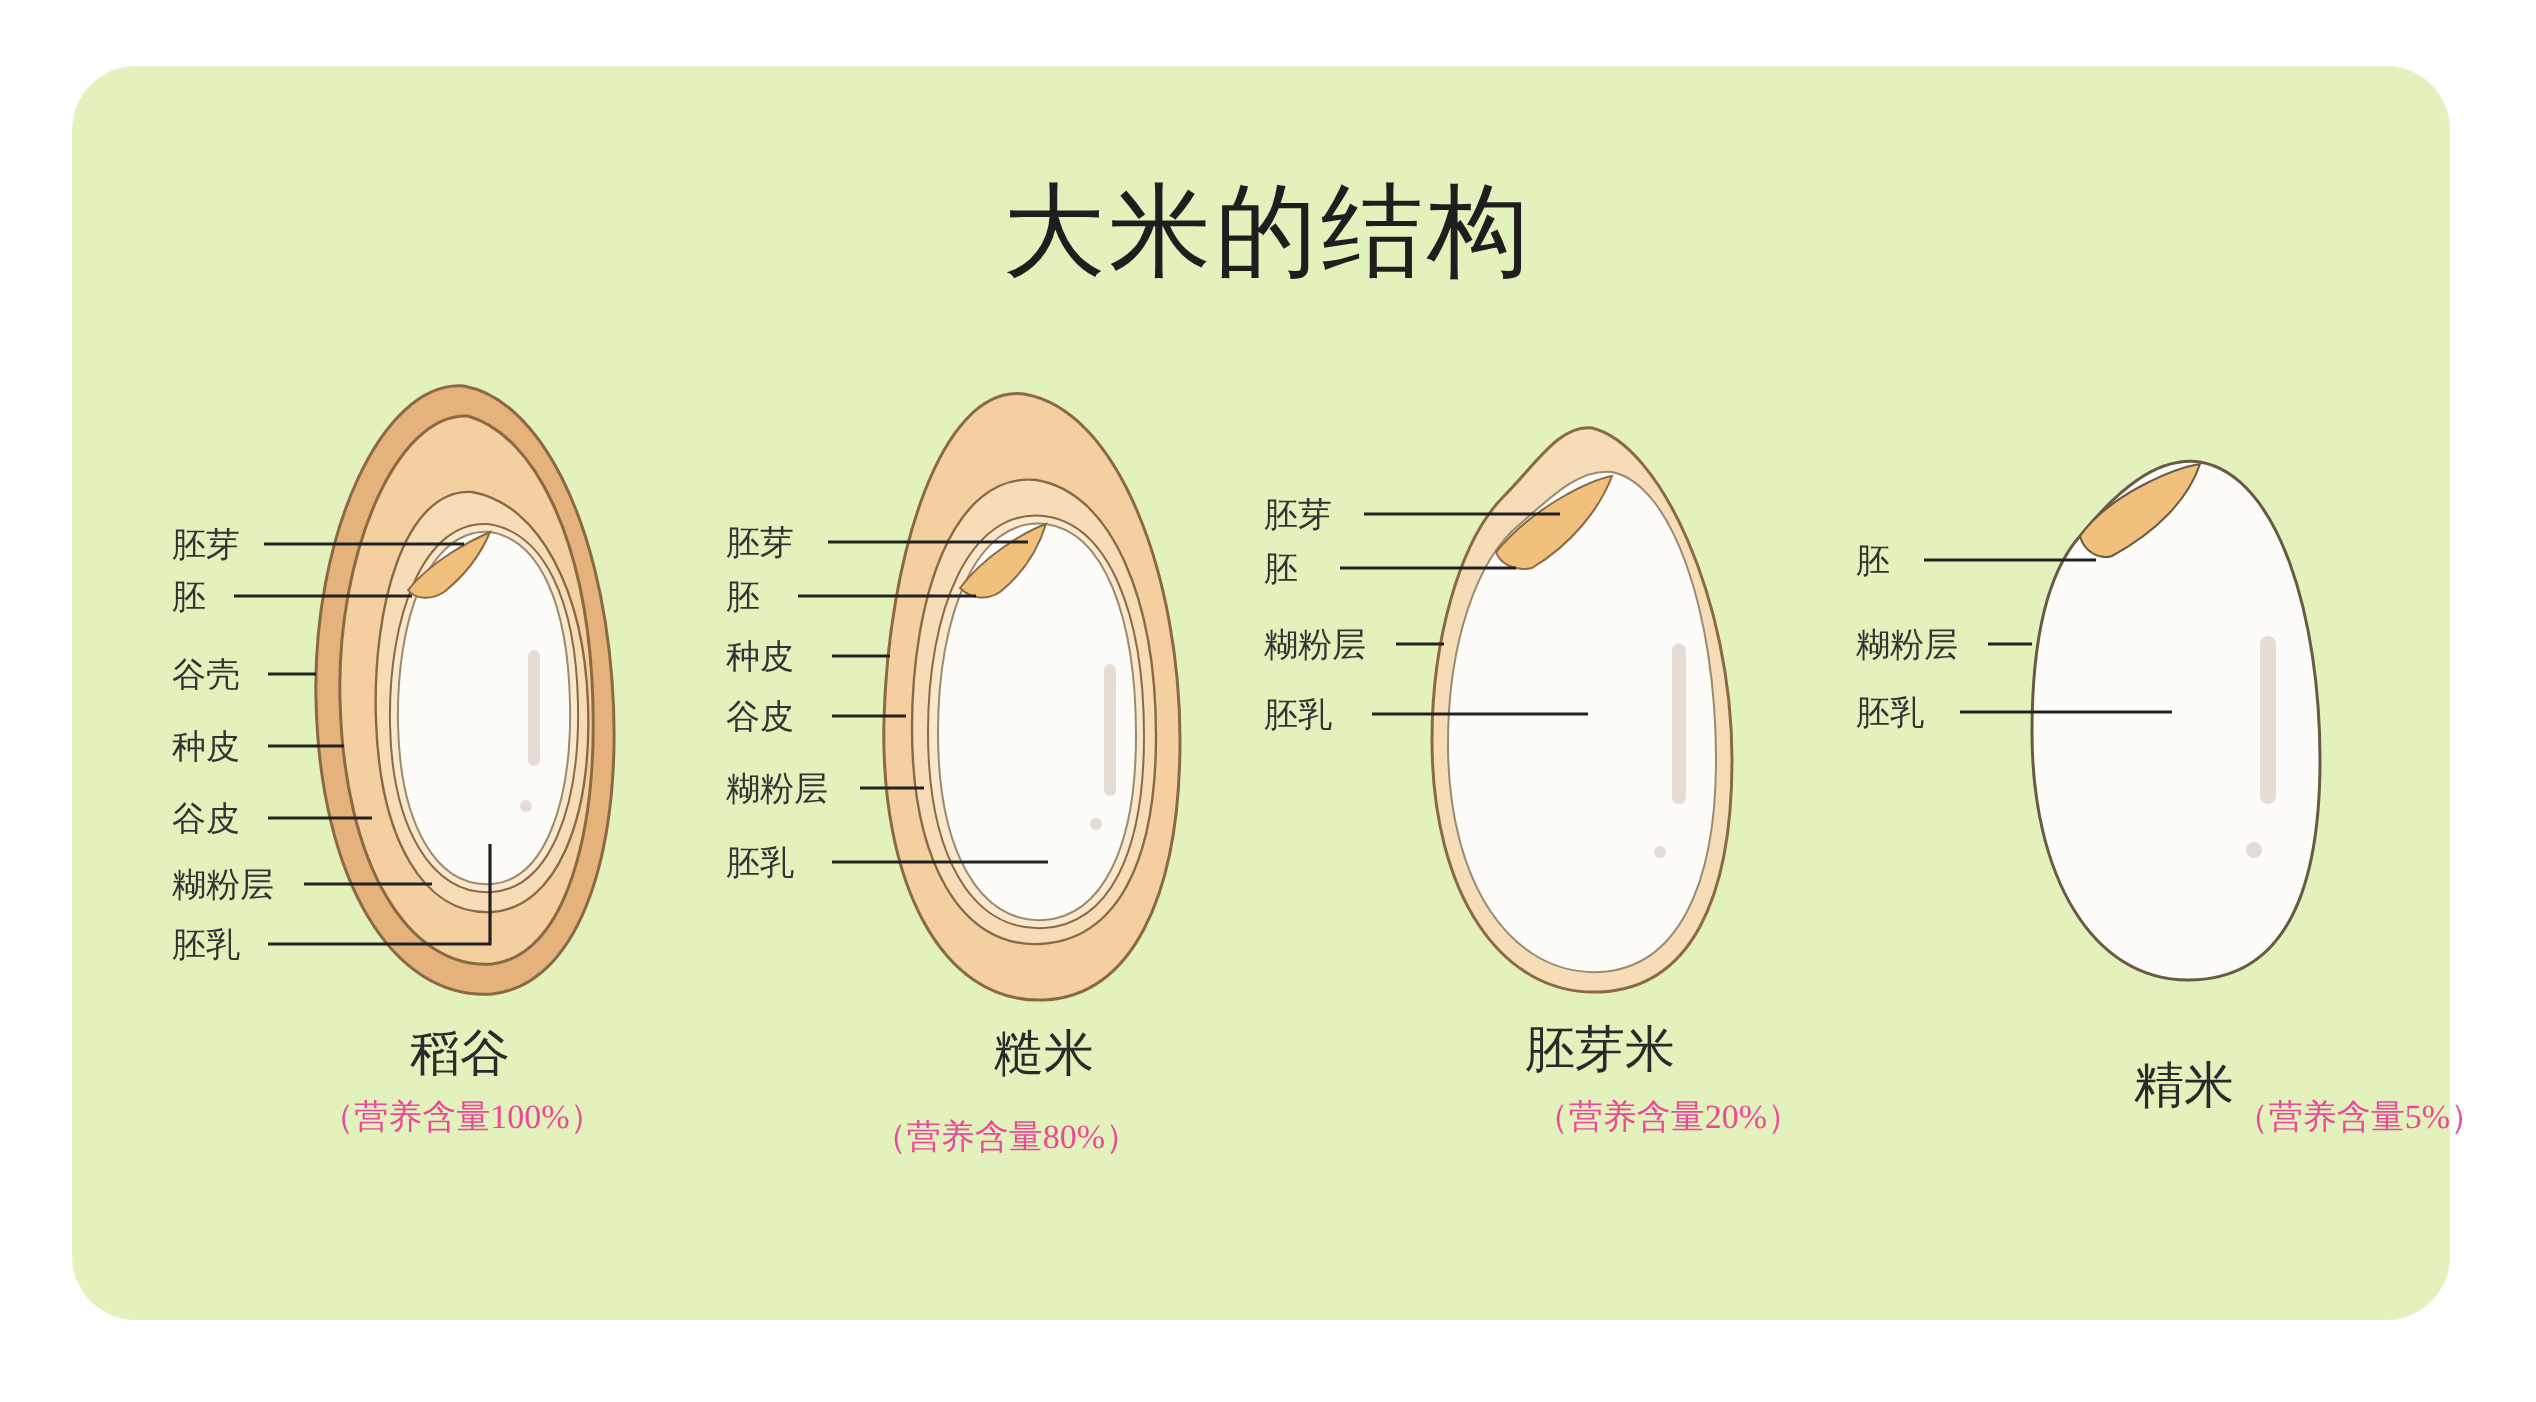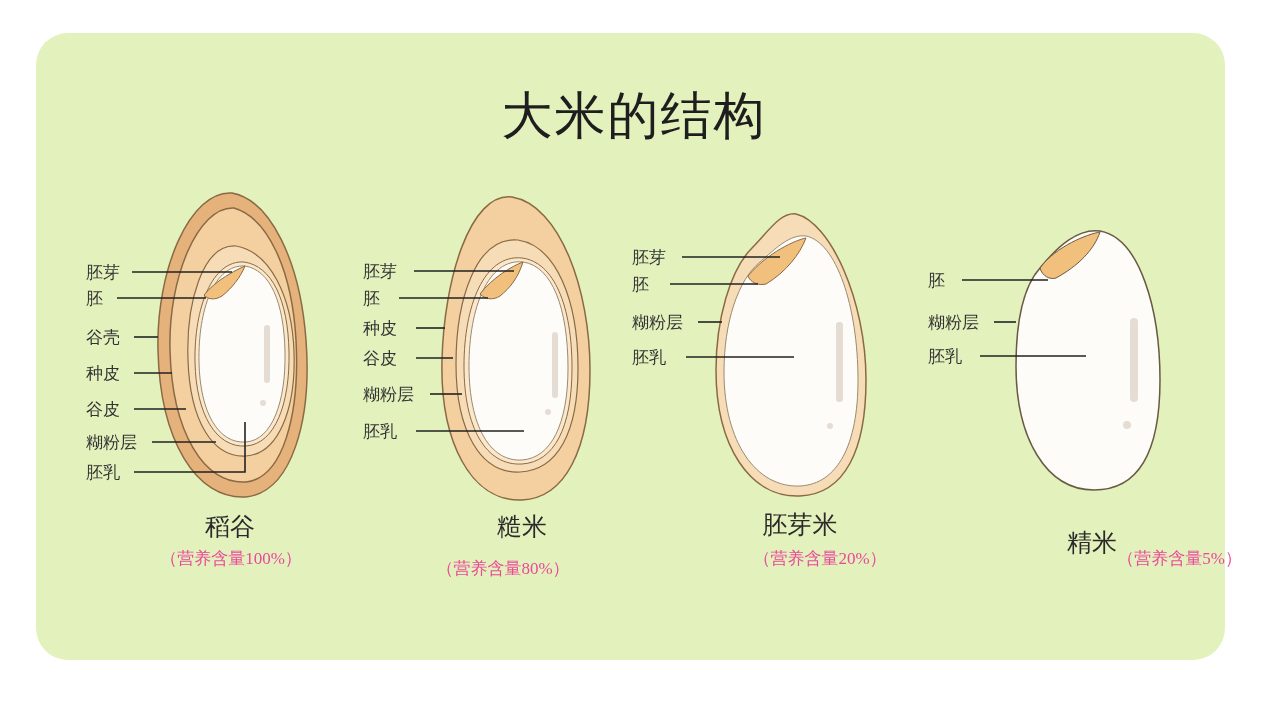--- a/index.html
+++ b/index.html
@@ -108,16 +108,16 @@
   </g>
 </svg>
 
 <div class="name" style="left:100px; top:510px;">稻谷</div>
 <div class="pct" style="left:81px;  top:547px;">（营养含量100%）</div>
 
 <div class="name" style="left:392px; top:510px;">糙米</div>
 <div class="pct" style="left:353px; top:557px;">（营养含量80%）</div>
 
 <div class="name" style="left:670px; top:508px;">胚芽米</div>
-<div class="pct" style="left:670px; top:547px;">（营养含量20%）</div>
+<div class="pct" style="left:684px; top:547px;">（营养含量20%）</div>
 
 <div class="name" style="left:962px; top:510px;margin-top:16px;">精米</div>
 <div class="pct" style="left:942px; top:547px;text-align:right;">（营养含量5%）</div>
 
 </body></html>

